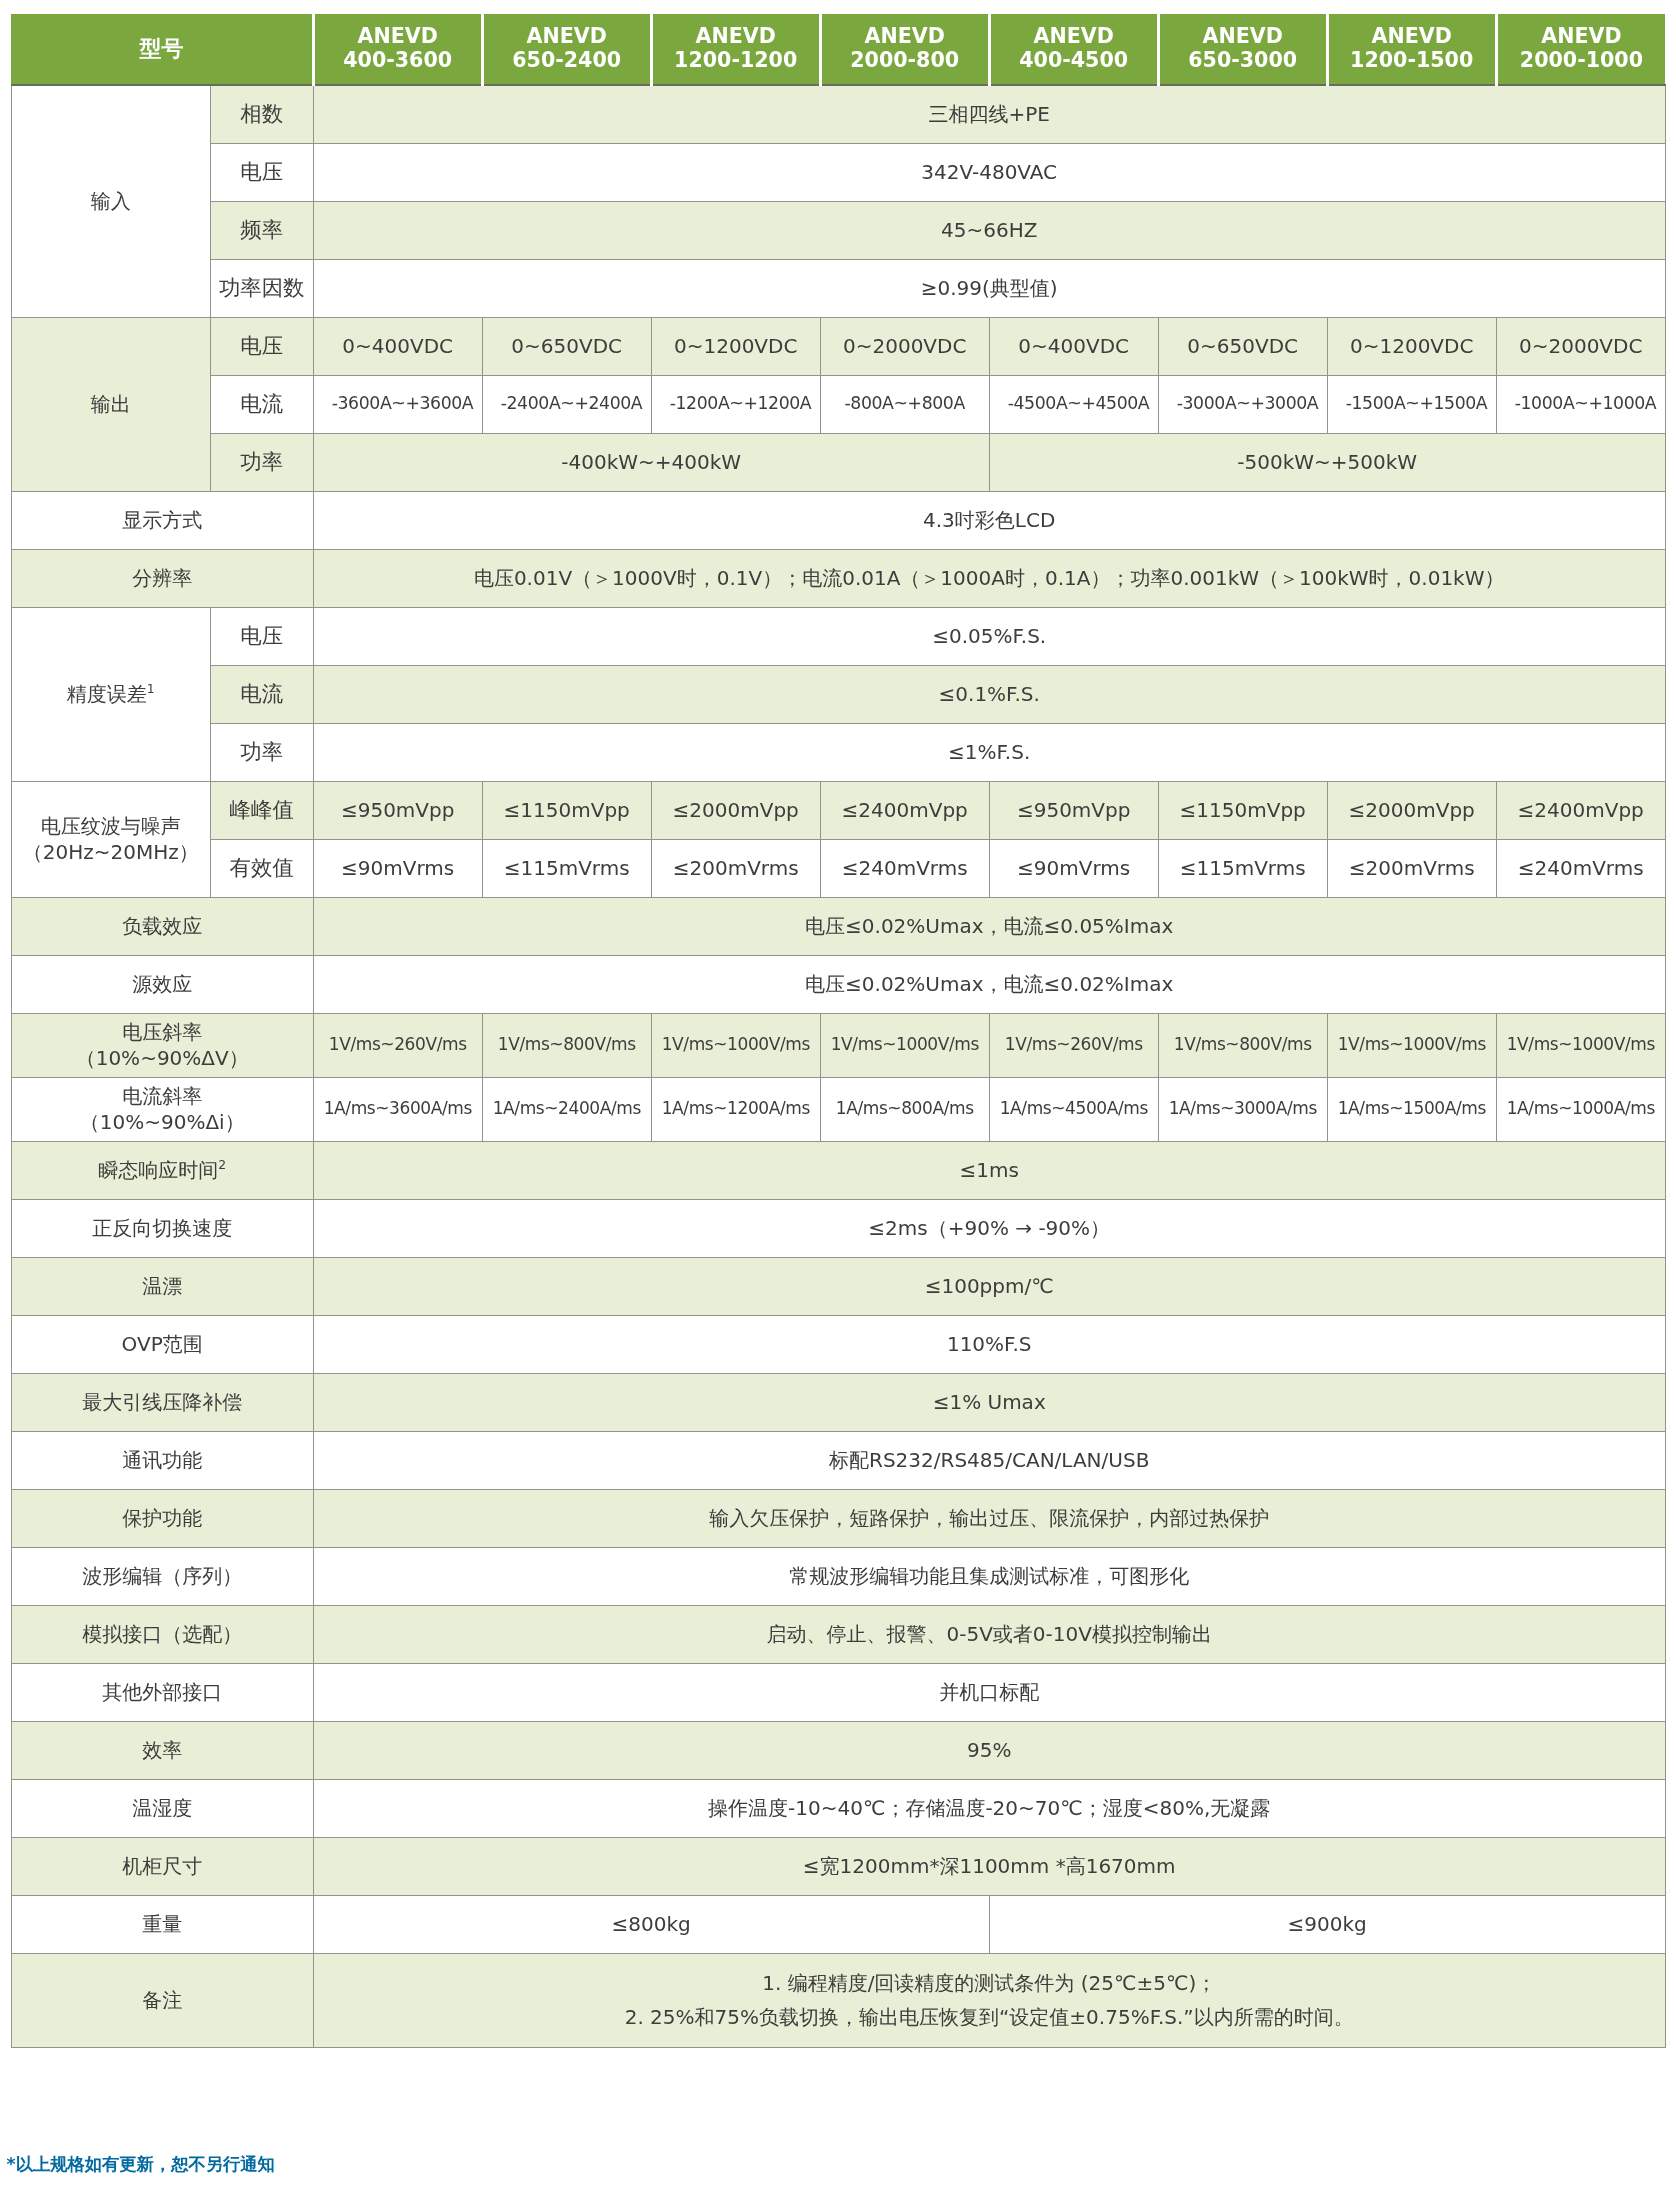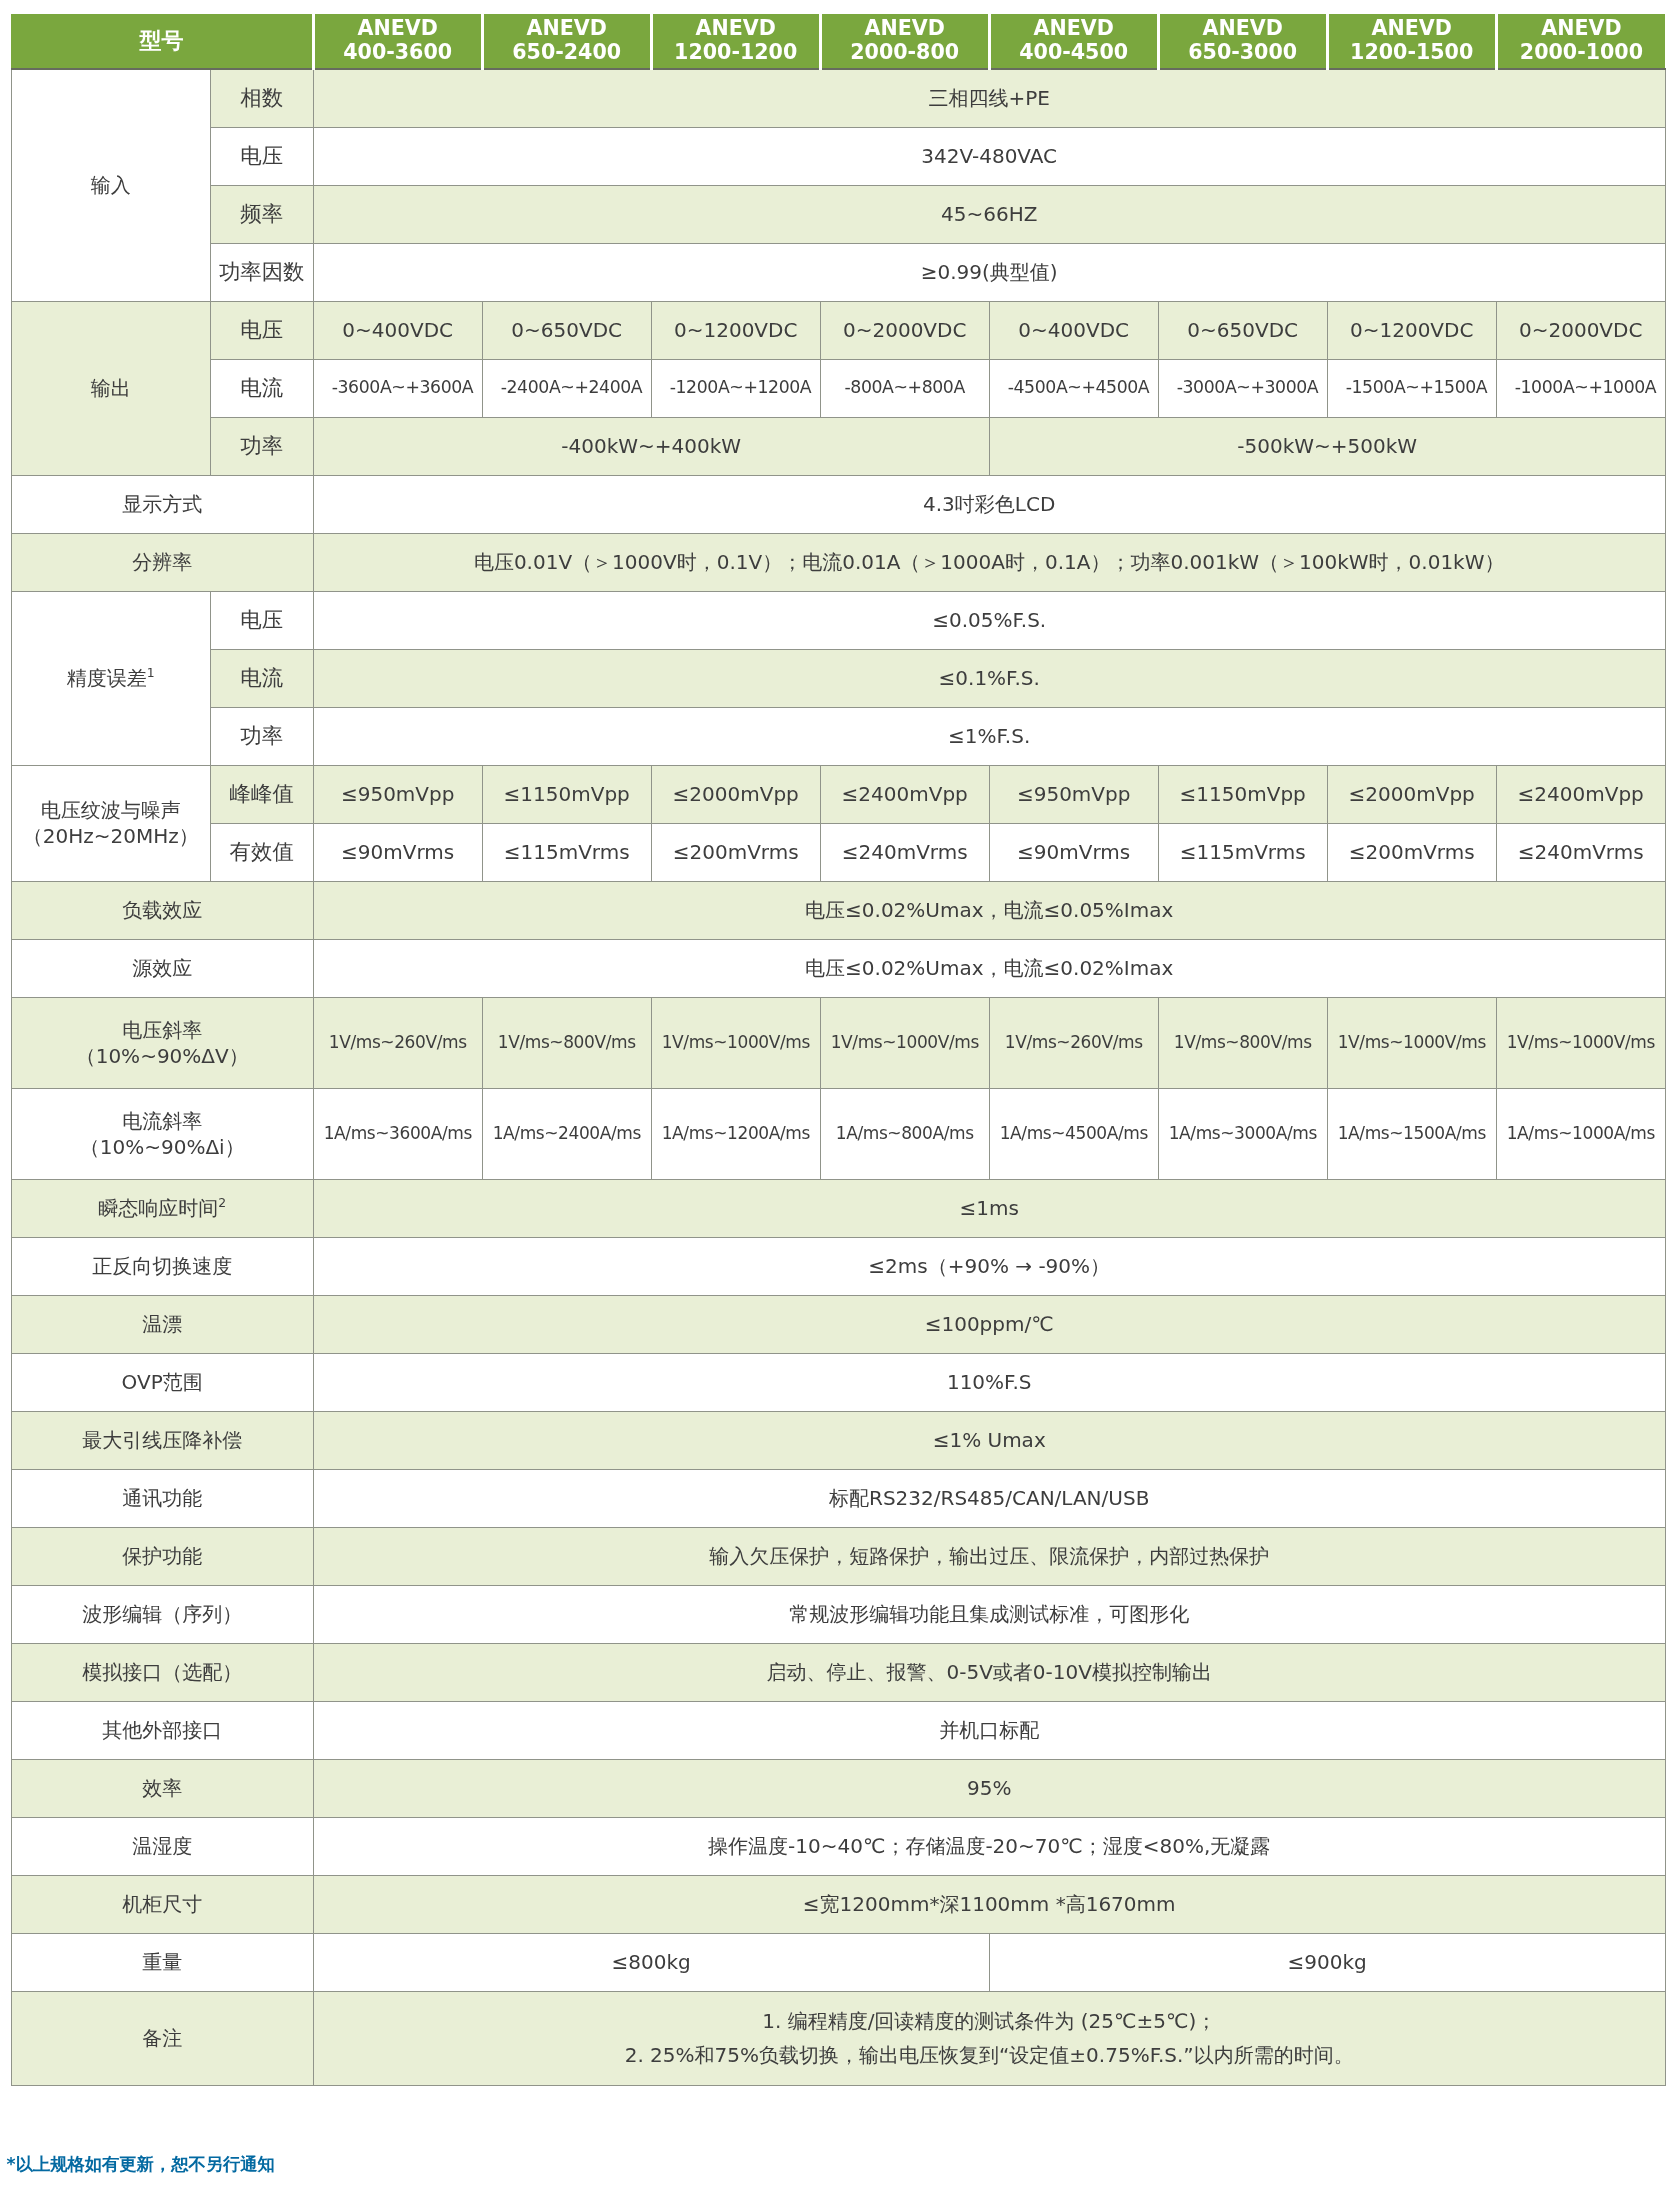--- a/index.html
+++ b/index.html
@@ -11,37 +11,37 @@
   table.spec{
     border-collapse:collapse;table-layout:fixed;
     margin:14px 0 0 10.7px;width:1655px;
   }
   col.c-label{width:199px;}
   col.c-sub{width:103px;}
   col.c-data{width:169px;}
   td,th{padding:0 3.3px;text-align:center;vertical-align:middle;overflow:hidden;}
   td{border:1.6px solid #90948a;font-size:20px;line-height:1.25;}
   
-  tr.hdr{height:55px;}
+  tr.hdr{height:71px;}
   tr.hdr th{
     background:#7aa73e;color:#ffffff;font-weight:bold;
     font-size:20.6px;line-height:1.15;border:none;
     border-left:3.3px solid #ffffff;border-bottom:2.5px solid #666c5e;
   }
   tr.hdr th.corner{border-left:none;font-weight:bold;font-size:22px;}
   
   tr{height:58px;}
   tr.g td{background:#e9efd6;}
   tr.w td{background:#ffffff;}
   td.cellw{background:#ffffff !important;}
   td.cellg{background:#e9efd6 !important;}
   td.lbl{font-size:20px;}
   td.sub{font-size:21.4px;}
   td.dense{font-size:17.3px;letter-spacing:-0.4px;padding:0 18px;}
-  tr.tall{height:91px;}
+  tr.tall{height:64px;}
   tr.tall td.slopeval{font-size:17px;letter-spacing:-0.4px;padding:0 10px;}
   tr.remark{height:94px;}
   tr.remark td.rtext{font-size:20px;line-height:1.7;}
   .two-line div{line-height:1.3;}
   sup.fn{font-size:0.62em;vertical-align:super;line-height:0;}
   .footnote{
     position:absolute;left:6.6px;top:2152px;
     font-size:17.3px;color:#0369a1;font-weight:bold;
   }
 </style>

